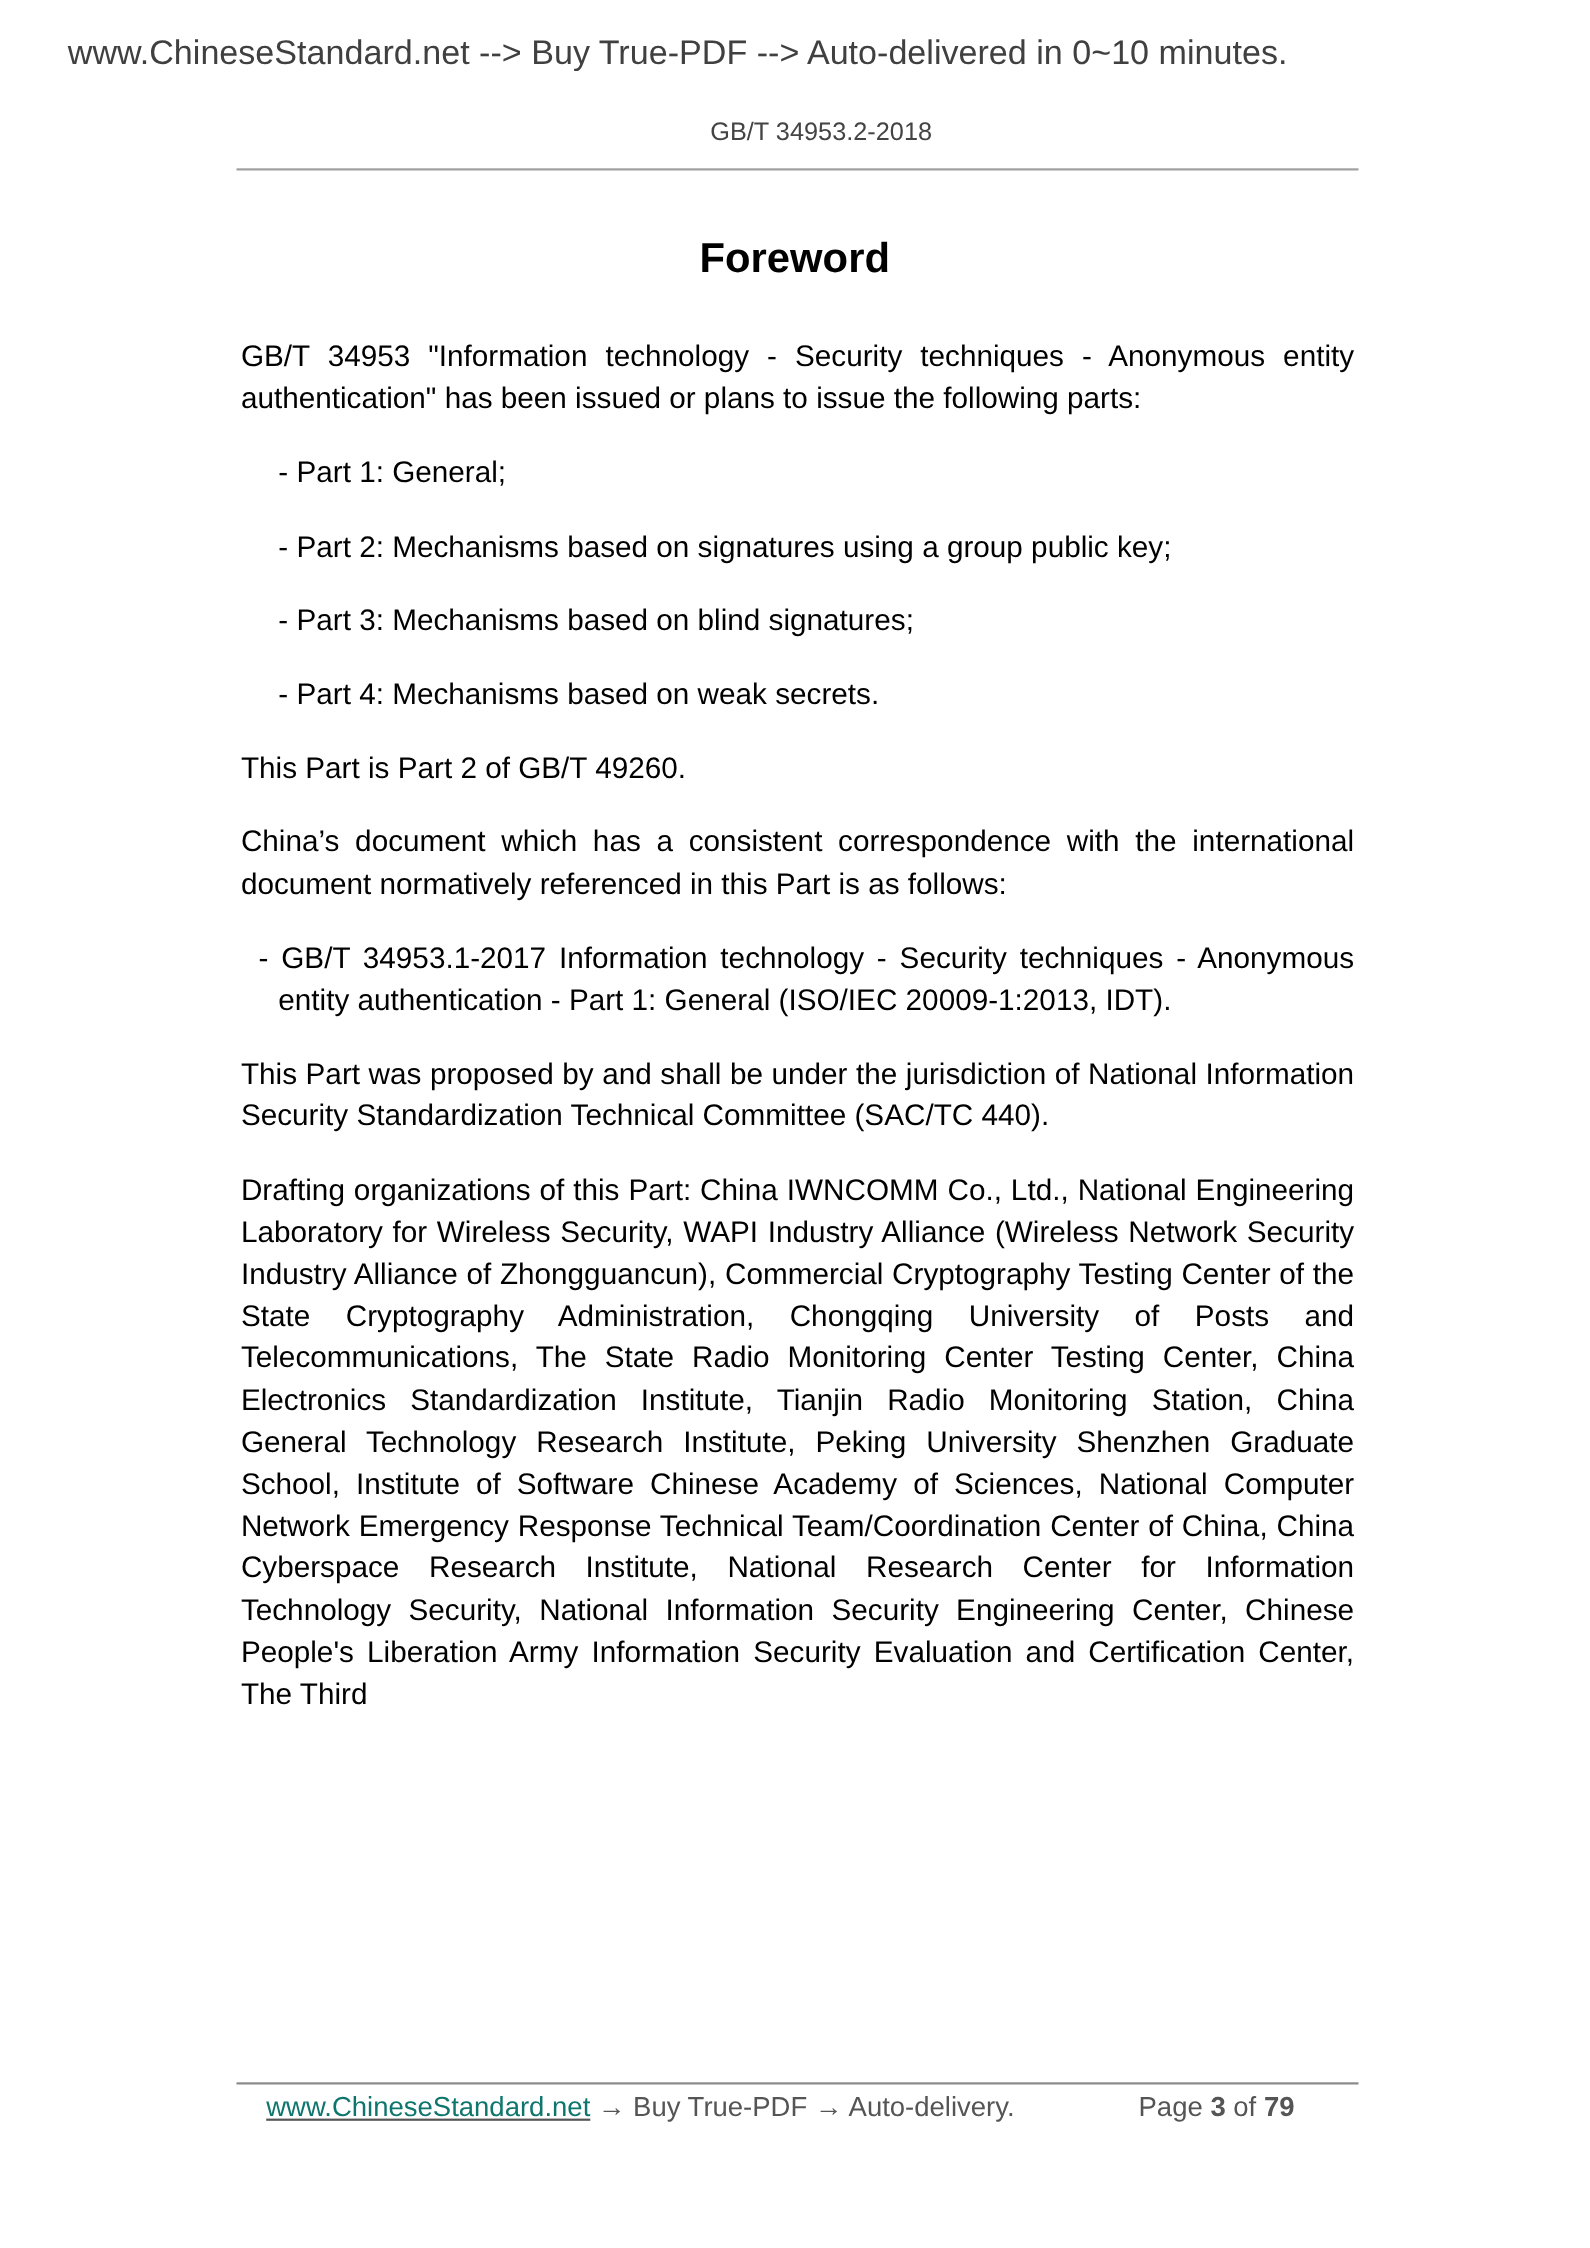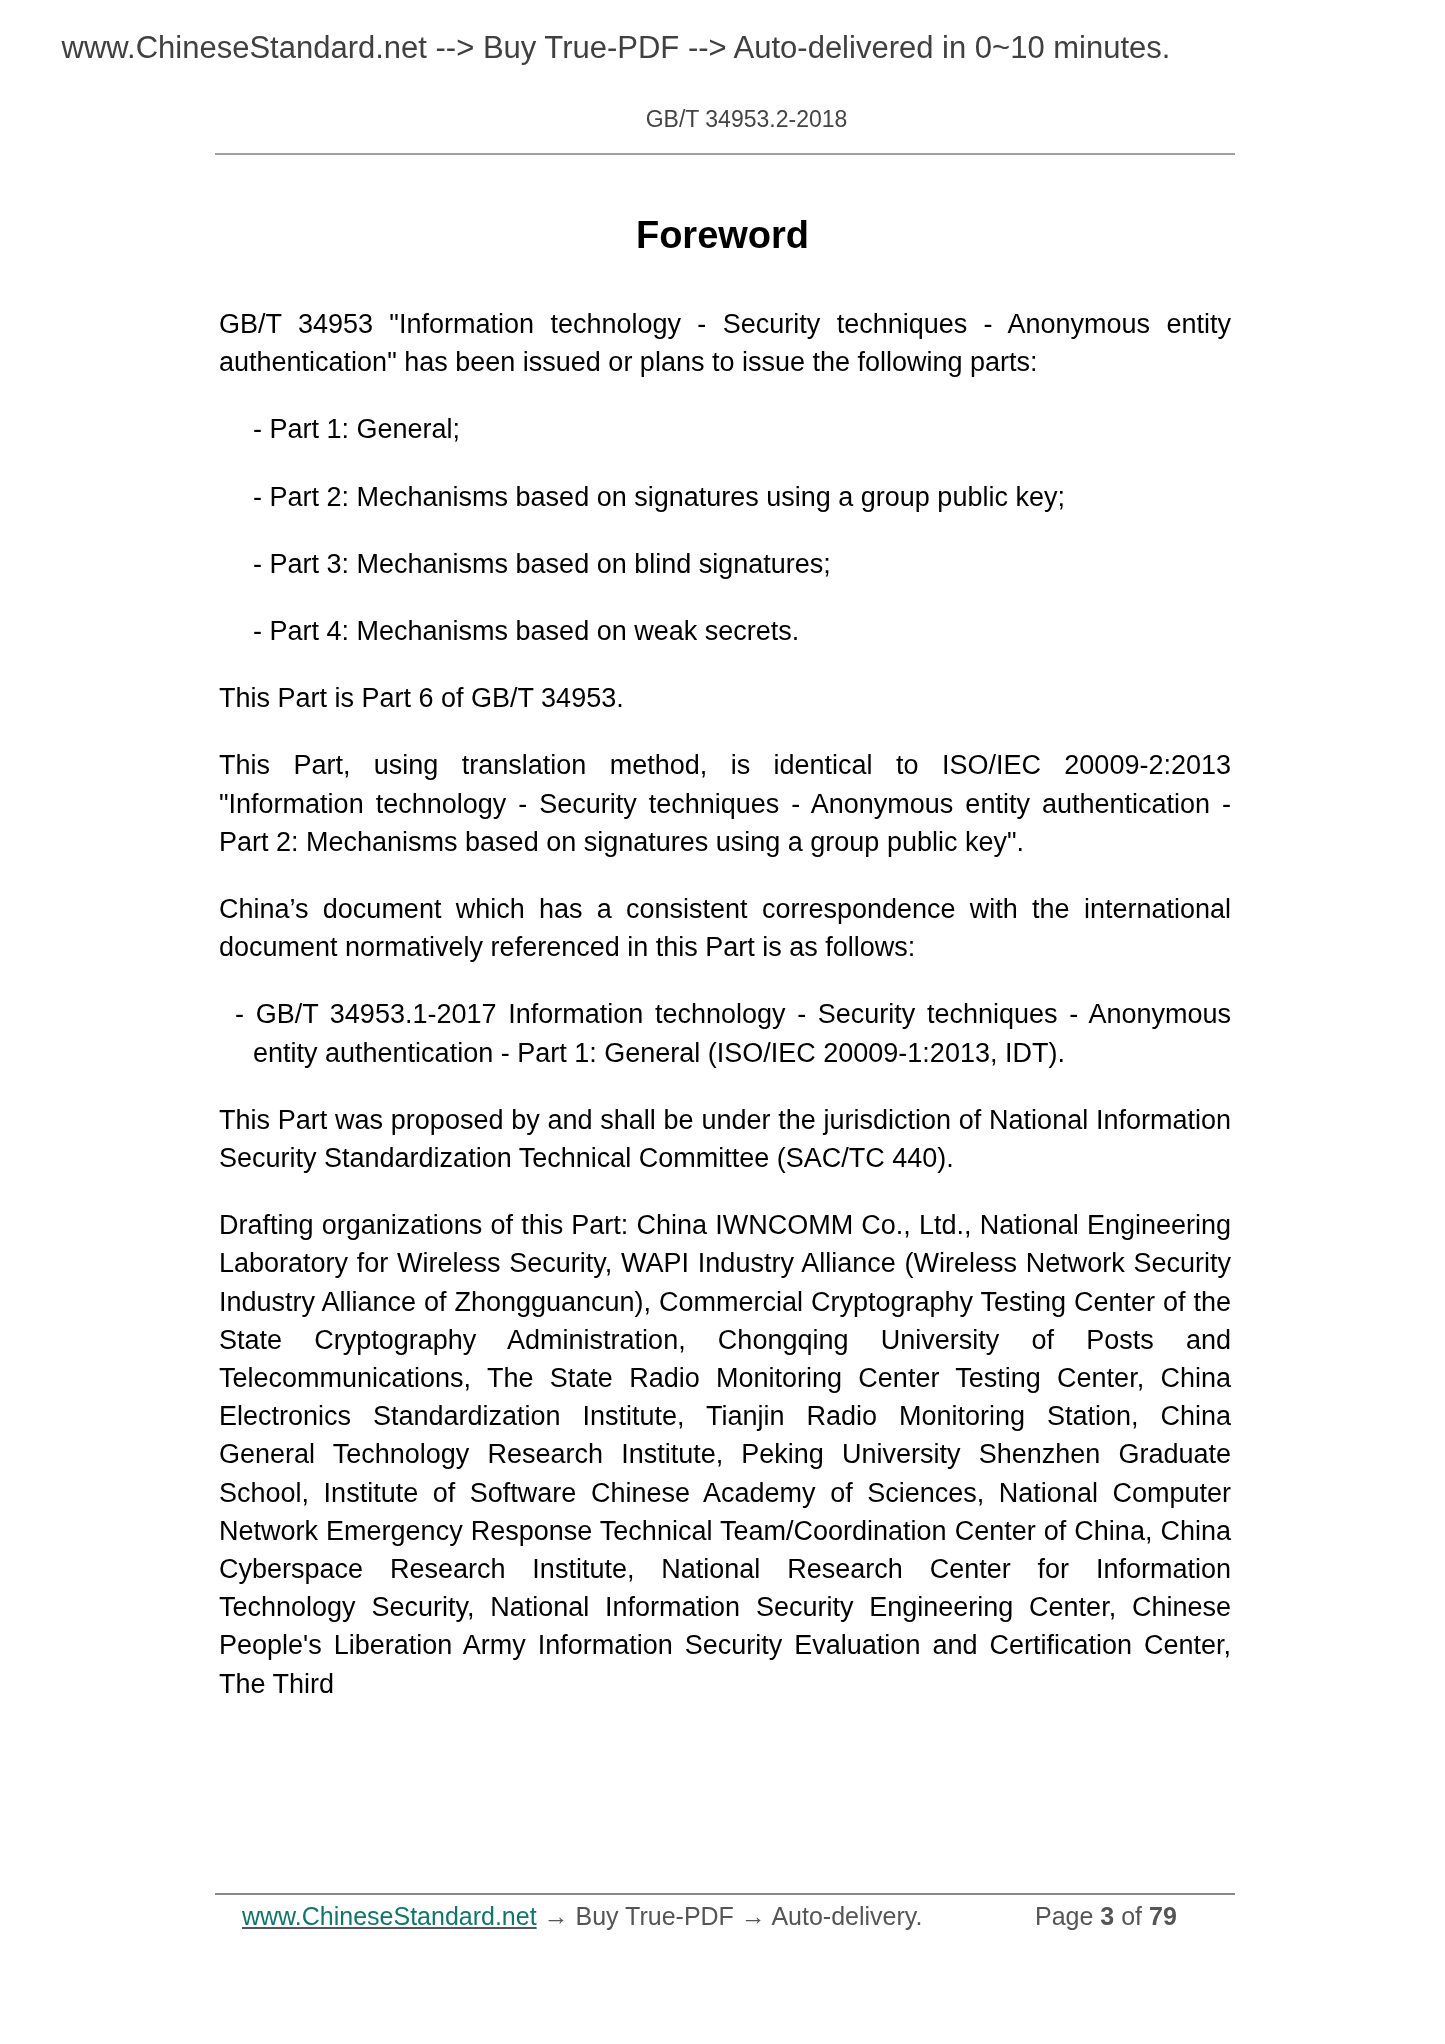--- a/index.html
+++ b/index.html
@@ -123,22 +123,21 @@
 <div class="header-rule"></div>
 
 <div class="title">Foreword</div>
 
 <div class="content">
   <p>GB/T 34953 "Information technology - Security techniques - Anonymous entity authentication" has been issued or plans to issue the following parts:</p>
   <p class="item">- Part 1: General;</p>
   <p class="item">- Part 2: Mechanisms based on signatures using a group public key;</p>
   <p class="item">- Part 3: Mechanisms based on blind signatures;</p>
   <p class="item">- Part 4: Mechanisms based on weak secrets.</p>
-  <p>This Part is Part 6 of GB/T 34953.</p>
-  <p>This Part, using translation method, is identical to ISO/IEC 20009-2:2013 "Information technology - Security techniques - Anonymous entity authentication - Part 2: Mechanisms based on signatures using a group public key".</p>
+  <p>This Part is Part 2 of GB/T 49260.</p>
   <p>China’s document which has a consistent correspondence with the international document normatively referenced in this Part is as follows:</p>
   <p class="hang">- GB/T 34953.1-2017 Information technology - Security techniques - Anonymous entity authentication - Part 1: General (ISO/IEC 20009-1:2013, IDT).</p>
   <p>This Part was proposed by and shall be under the jurisdiction of National Information Security Standardization Technical Committee (SAC/TC 440).</p>
   <p class="tail">Drafting organizations of this Part: China IWNCOMM Co., Ltd., National Engineering Laboratory for Wireless Security, WAPI Industry Alliance (Wireless Network Security Industry Alliance of Zhongguancun), Commercial Cryptography Testing Center of the State Cryptography Administration, Chongqing University of Posts and Telecommunications, The State Radio Monitoring Center Testing Center, China Electronics Standardization Institute, Tianjin Radio Monitoring Station, China General Technology Research Institute, Peking University Shenzhen Graduate School, Institute of Software Chinese Academy of Sciences, National Computer Network Emergency Response Technical Team/Coordination Center of China, China Cyberspace Research Institute, National Research Center for Information Technology Security, National Information Security Engineering Center, Chinese People's Liberation Army Information Security Evaluation and Certification Center, The Third</p>
 </div>
 
 <div class="footer-rule"></div>
 <div class="footer">
   <span class="link">www.ChineseStandard.net</span><span> → Buy True-PDF → Auto-delivery.</span>
   <span class="page">

